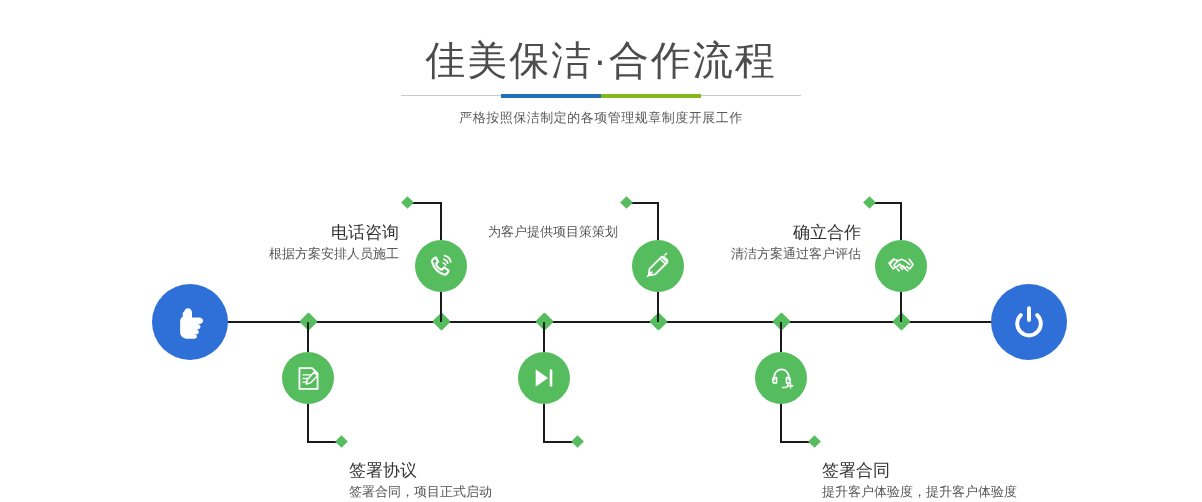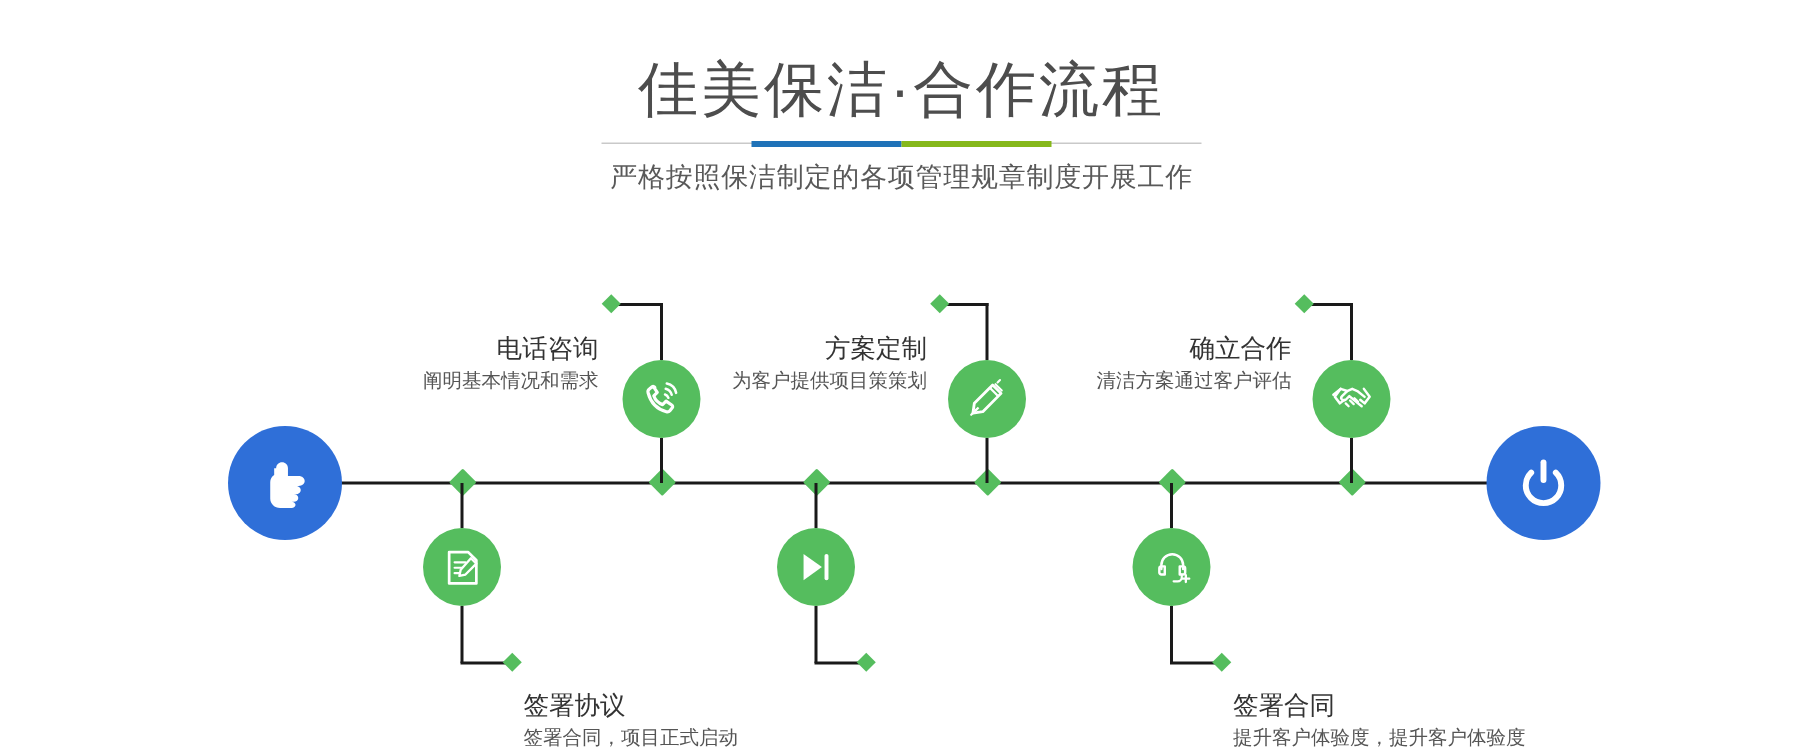--- a/index.html
+++ b/index.html
@@ -22,21 +22,21 @@
   .divider{
     position:absolute;left:401px;top:94px;width:400px;height:4px;
   }
   .divider .hair{
     position:absolute;left:0;top:1px;width:400px;height:1px;background:#c9c9c9;
   }
   .divider .seg-a{position:absolute;left:100px;top:0;width:100px;height:4px;background:#1f72b8;}
   .divider .seg-b{position:absolute;left:200px;top:0;width:100px;height:4px;background:#86b81b;}
   .subtitle{
     position:absolute;left:0;top:106px;width:1202px;
-    font-size:18px;line-height:24px;color:#595959;letter-spacing:.5px;
+    font-size:13px;line-height:24px;color:#595959;letter-spacing:.5px;
   }
 
   
   .axis{
     position:absolute;left:190px;top:321px;width:840px;height:2px;background:#1a1a1a;
   }
   .endcap{
     position:absolute;width:76px;height:76px;border-radius:50%;
     background:#2f6fd8;display:flex;align-items:center;justify-content:center;
   }
@@ -121,40 +121,39 @@
         <path fill="none" stroke="#ffffff" stroke-width="3.6" stroke-linecap="round" d="M37 25.5c2.3.7 4.1 2.5 4.8 4.8"></path>
         <path fill="none" stroke="#ffffff" stroke-width="3.6" stroke-linecap="round" d="M39.5 10c6.7 1.4 11.9 6.6 13.3 13.3"></path>
       </svg>
     </span>
   </div>
   <div class="elbow-v" style="left:440px;top:202px;height:38px;"></div>
   <div class="elbow-h" style="left:409px;top:202px;width:33px;"></div>
   <div class="tip" style="left:403px;top:198px;"></div>
   <div class="lbl up" style="left:143px;top:190px;width:256px;">
     <div class="t">电话咨询</div>
-    <div class="d">阐明基本情况和需求</div>
+    <div class="d">根据方案安排人员施工</div>
   </div>
 
   <div class="stem" style="left:657px;top:292px;height:30px;"></div>
   <div class="node" style="left:632px;top:240px;">
     <span>
       <svg width="30" height="30" viewBox="0 0 64 64">
         <path fill="none" stroke="#ffffff" stroke-width="4" stroke-linejoin="round" d="M40 12l12 12-26 26-14 2 2-14z"></path>
         <path fill="none" stroke="#ffffff" stroke-width="3.2" d="M36 16l12 12"></path>
         <path fill="none" stroke="#ffffff" stroke-width="3.2" d="M14 50l6-6"></path>
         <path fill="none" stroke="#ffffff" stroke-width="3" stroke-linecap="round" d="M44 11l9 9M17 47l-4 4"></path>
         <path fill="none" stroke="#ffffff" stroke-width="3" stroke-linecap="round" d="M47 8.5l3.5-3.5M13 51l-3.5 3.5"></path>
       </svg>
     </span>
   </div>
   <div class="elbow-v" style="left:657px;top:202px;height:38px;"></div>
   <div class="elbow-h" style="left:628px;top:202px;width:31px;"></div>
   <div class="tip" style="left:622px;top:198px;"></div>
   <div class="lbl up" style="left:362px;top:190px;width:256px;">
-    <div class="t">方案定制</div>
     <div class="d">为客户提供项目策策划</div>
   </div>
 
   <div class="stem" style="left:900px;top:292px;height:30px;"></div>
   <div class="node" style="left:875px;top:240px;">
     <span>
       <svg width="31" height="31" viewBox="0 0 64 64">
         <path fill="none" stroke="#ffffff" stroke-width="3.4" stroke-linejoin="round" stroke-linecap="round" d="M6 25l10-8 9 3 7-3 7 3 10 8"></path>
         <path fill="none" stroke="#ffffff" stroke-width="3.4" stroke-linejoin="round" stroke-linecap="round" d="M16 17l-8 11 7 9 6-5"></path>
         <path fill="none" stroke="#ffffff" stroke-width="3.4" stroke-linejoin="round" stroke-linecap="round" d="M48 17l8 11-7 9-6-5"></path>

